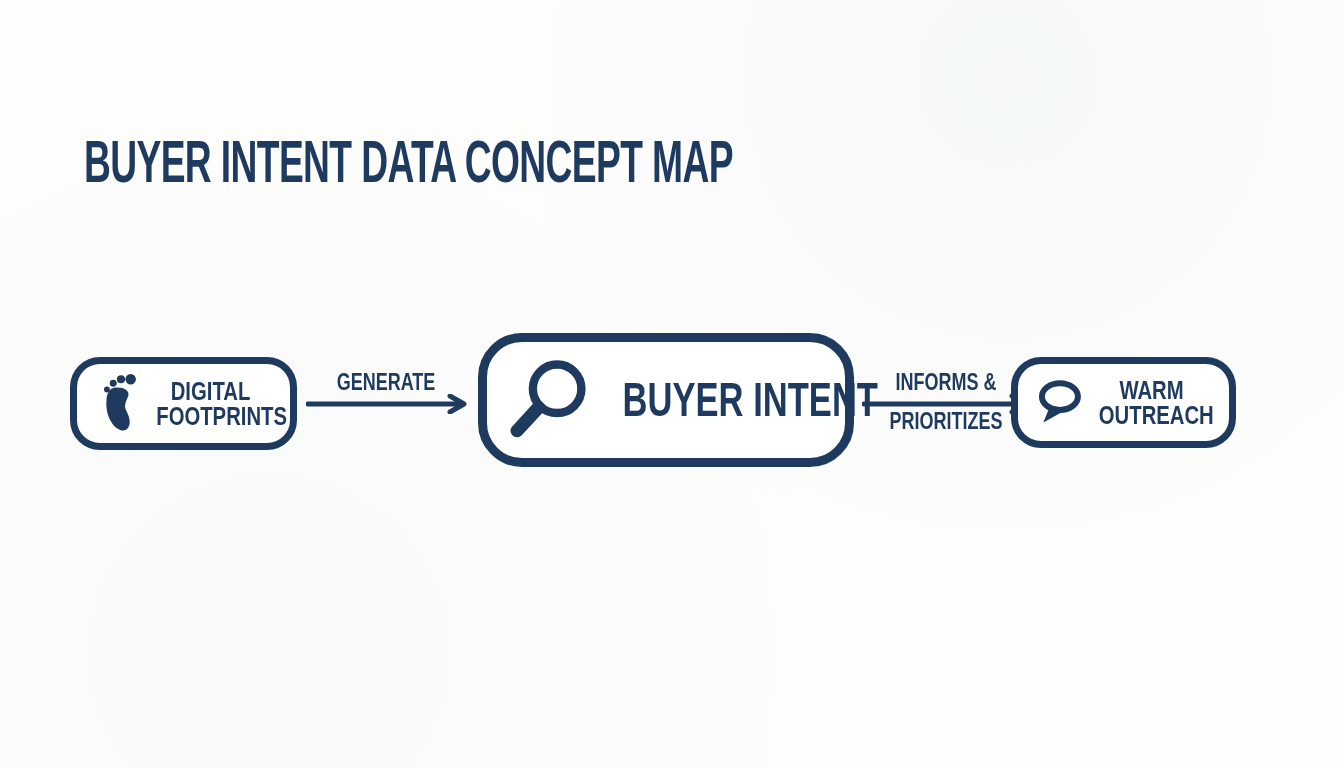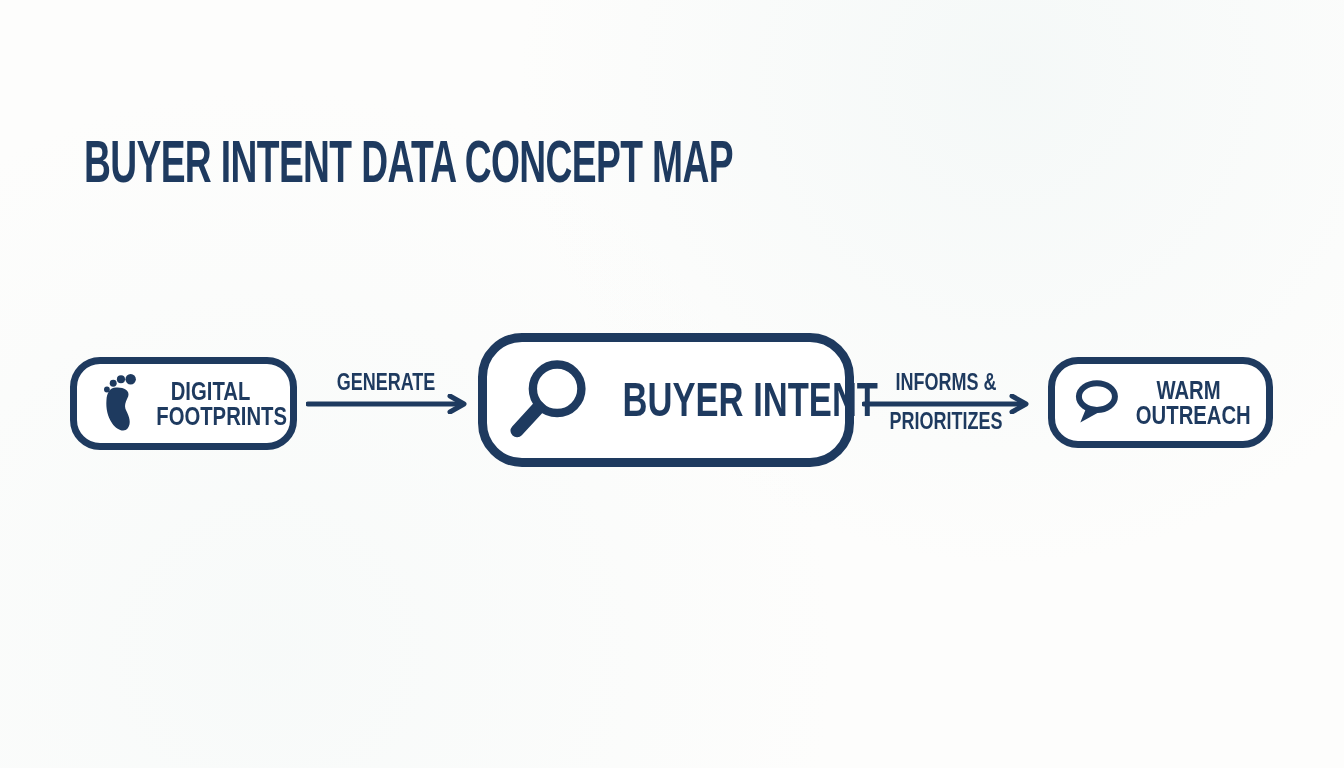--- a/index.html
+++ b/index.html
@@ -138,21 +138,21 @@
   <div class="edge-arrow" style="left:862px;top:394px;">
     <svg width="168" height="20" viewBox="0 0 168 20">
       <g stroke="#1e3a5f" stroke-width="5" fill="none" stroke-linecap="round" stroke-linejoin="round">
         <path d="M2 10 H162"></path>
         <path d="M150 2 L164 10 L150 18"></path>
       </g>
     </svg>
   </div>
   <div class="edge-label" style="left:856px;top:409px;width:180px;">PRIORITIZES</div>
 
-  <div class="node" style="left:1048px;top:357px;width:225px;height:91px;">
+  <div class="node" style="left:1011px;top:357px;width:225px;height:91px;">
     <span class="icon" style="margin-left:16px;width:50px;height:54px;">
       <svg width="48" height="52" viewBox="0 0 52 54" aria-hidden="true">
         <ellipse cx="27" cy="20" rx="19.5" ry="14.5" fill="none" stroke="#1e3a5f" stroke-width="6.5"></ellipse>
         <path d="M16 31 L9 48 L29 37 Z" fill="#1e3a5f"></path>
       </svg>
     </span>
     <span class="label-col" style="margin-right:10px;">
       <span class="lbl">WARM</span>
       <span class="lbl">OUTREACH</span>
     </span>

